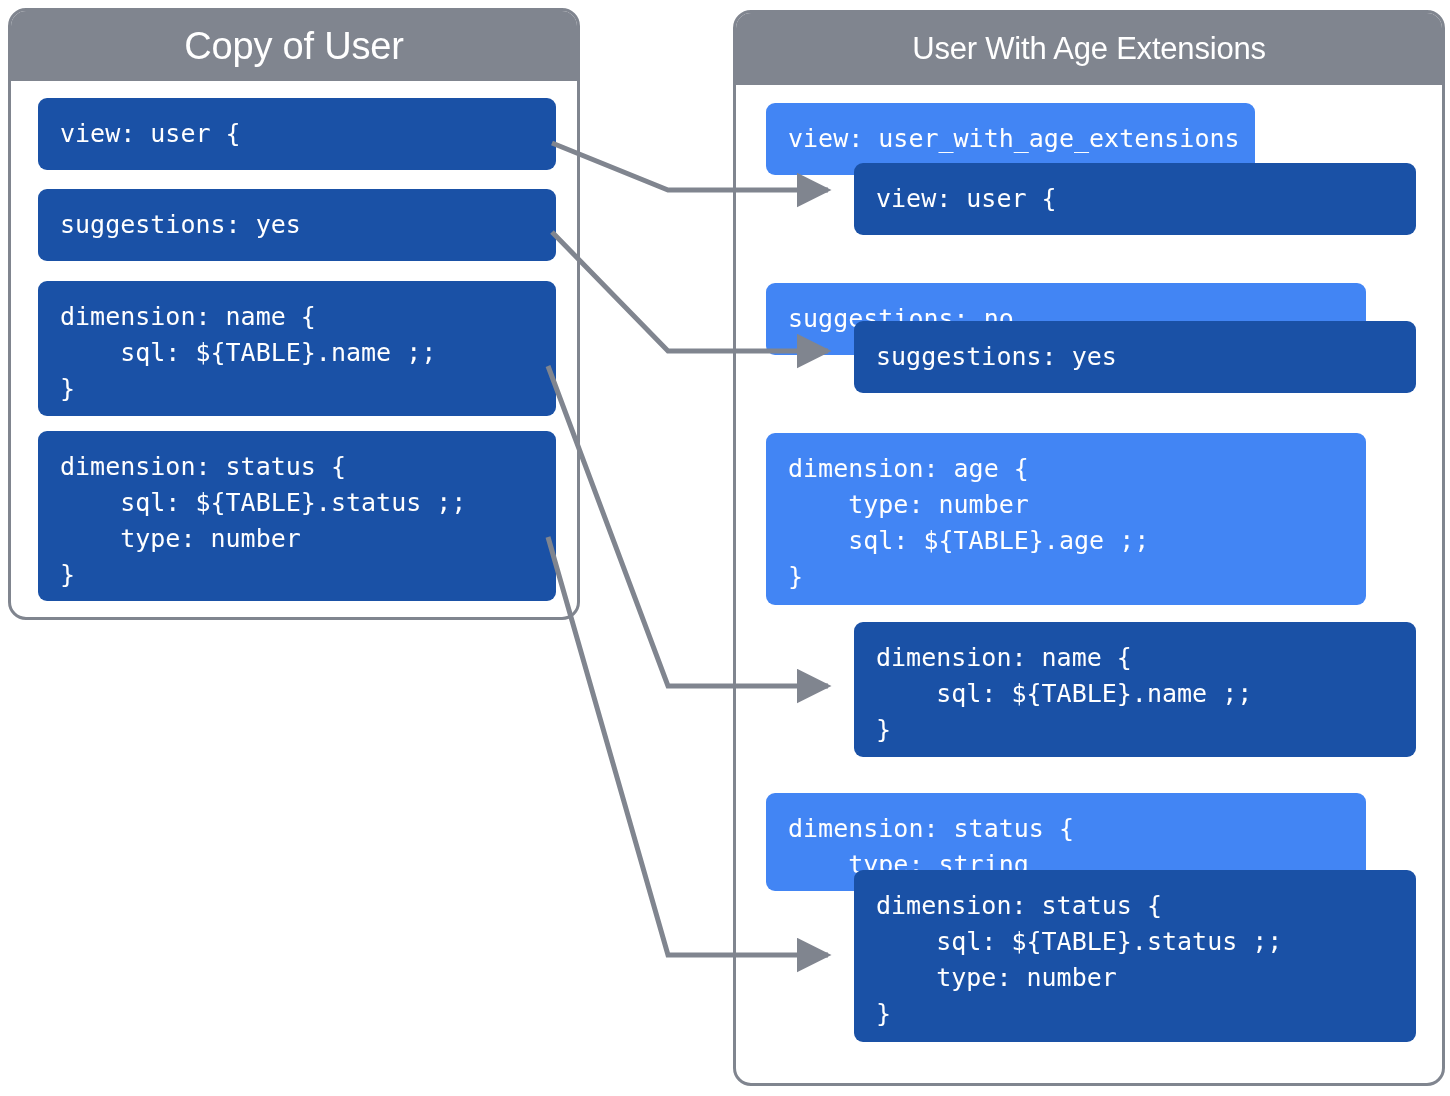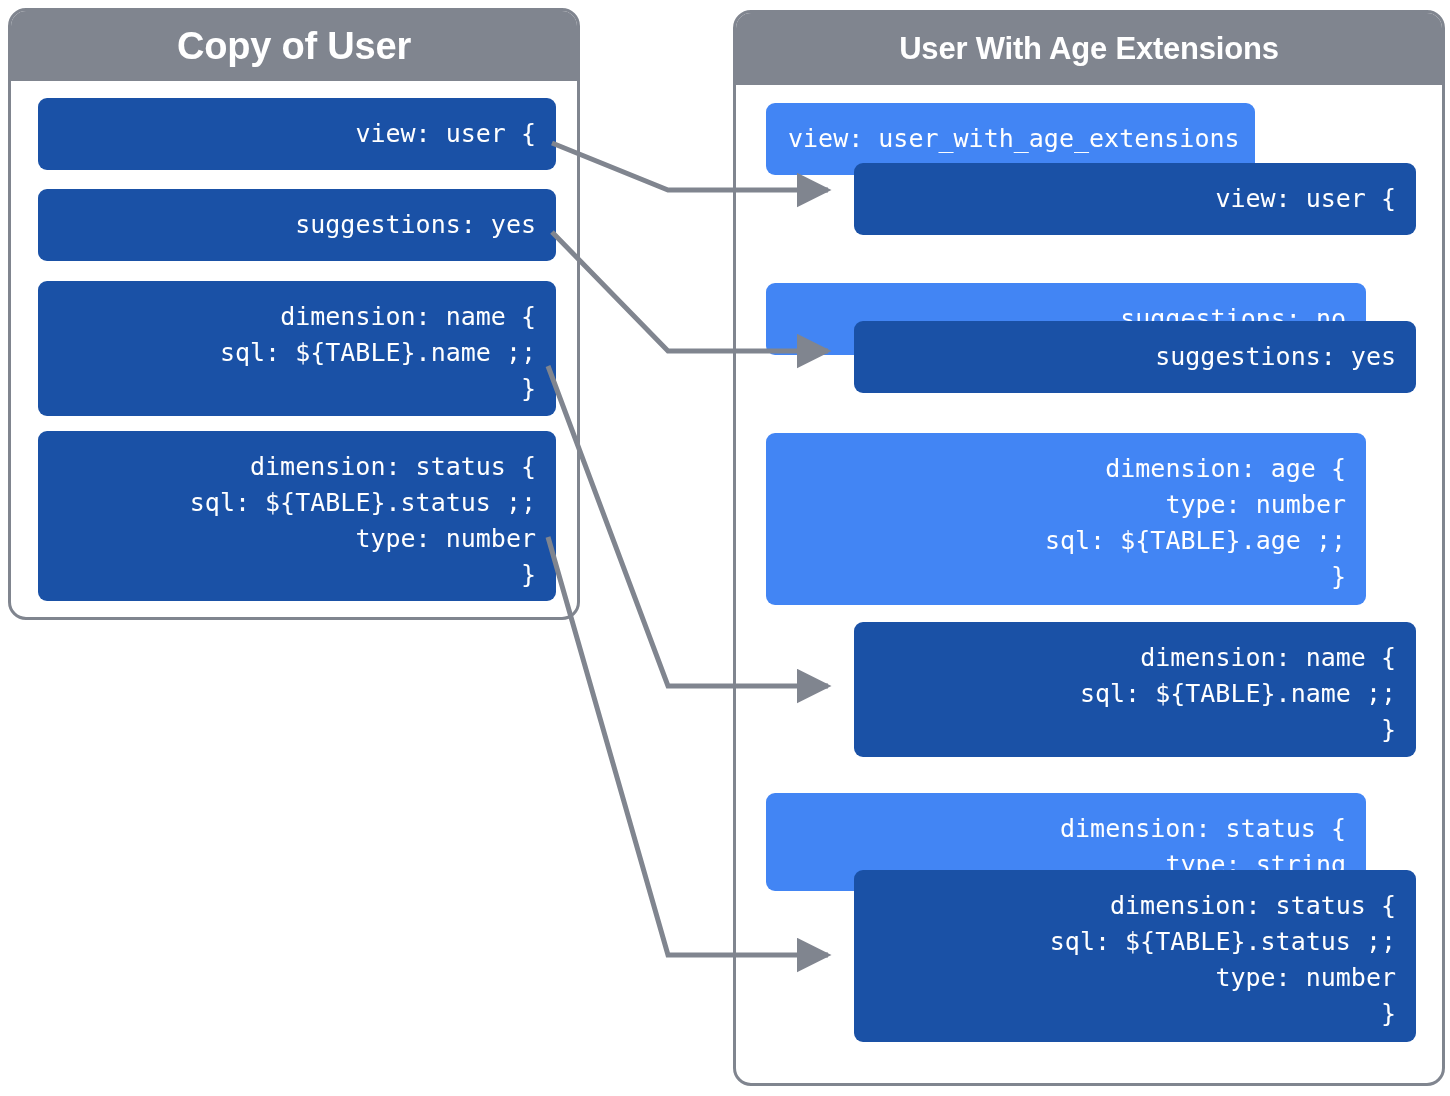--- a/index.html
+++ b/index.html
@@ -27,21 +27,21 @@
     border-radius: 18px;
     overflow: hidden;
   }
   .panel-header {
     box-sizing: border-box;
     width: 100%;
     background: #80858f;
     color: #ffffff;
     text-align: center;
     font-family: "Liberation Sans", sans-serif;
-    font-weight: bold;
+    font-weight: normal;
     letter-spacing: -0.2px;
     display: flex;
     align-items: center;
     justify-content: center;
   }
   .panel-body {
     position: relative;
     width: 100%;
   }
 
@@ -56,21 +56,20 @@
     position: absolute;
     box-sizing: border-box;
     border-radius: 9px;
     color: #ffffff;
     font-family: "DejaVu Sans Mono", "Liberation Mono", monospace;
     font-size: 25px;
     line-height: 36px;
     white-space: pre;
     padding: 18px 20px 18px 22px;
     letter-spacing: 0px;
-    text-align: right;
   }
   .dark  { background: #1a51a6; }
   .light { background: #4285f4; }
 
   
   #l-view        { left: 27px;  top: 17px;  width: 518px; height: 72px;  }
   #l-suggestions { left: 27px;  top: 108px; width: 518px; height: 72px;  }
   #l-dim-name    { left: 27px;  top: 200px; width: 518px; height: 135px; }
   #l-dim-status  { left: 27px;  top: 350px; width: 518px; height: 170px; }
 

